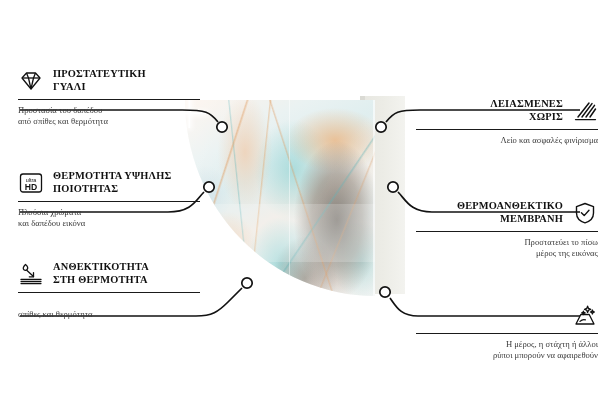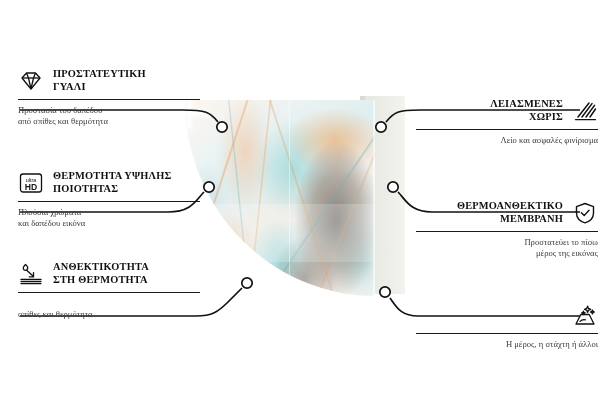--- a/index.html
+++ b/index.html
@@ -294,15 +294,15 @@
         <path d="M8 18.4 C9.6 16.8 11.6 16.2 13.4 16.8"></path>
         <path d="M15.6 3.2 L16.5 5.4 L18.7 6.3 L16.5 7.2 L15.6 9.4 L14.7 7.2 L12.5 6.3 L14.7 5.4 Z"></path>
         <path d="M20.4 7 L21 8.4 L22.4 9 L21 9.6 L20.4 11 L19.8 9.6 L18.4 9 L19.8 8.4 Z"></path>
         <path d="M11.4 8.2 L11.9 9.4 L13.1 9.9 L11.9 10.4 L11.4 11.6 L10.9 10.4 L9.7 9.9 L10.9 9.4 Z"></path>
       </g>
         </svg>
     </span>
   </div>
   <div class="feat-rule"></div>
   <div class="feat-desc">
-    <span>Η μέρος, η στάχτη ή άλλοι</span><br>
+    <span>Η μέρος, η στάχτη ή άλλοι</span><br><span>ρύποι μπορούν να αφαιρεθούν</span>
   </div>
 </div>
 
 </body></html>

